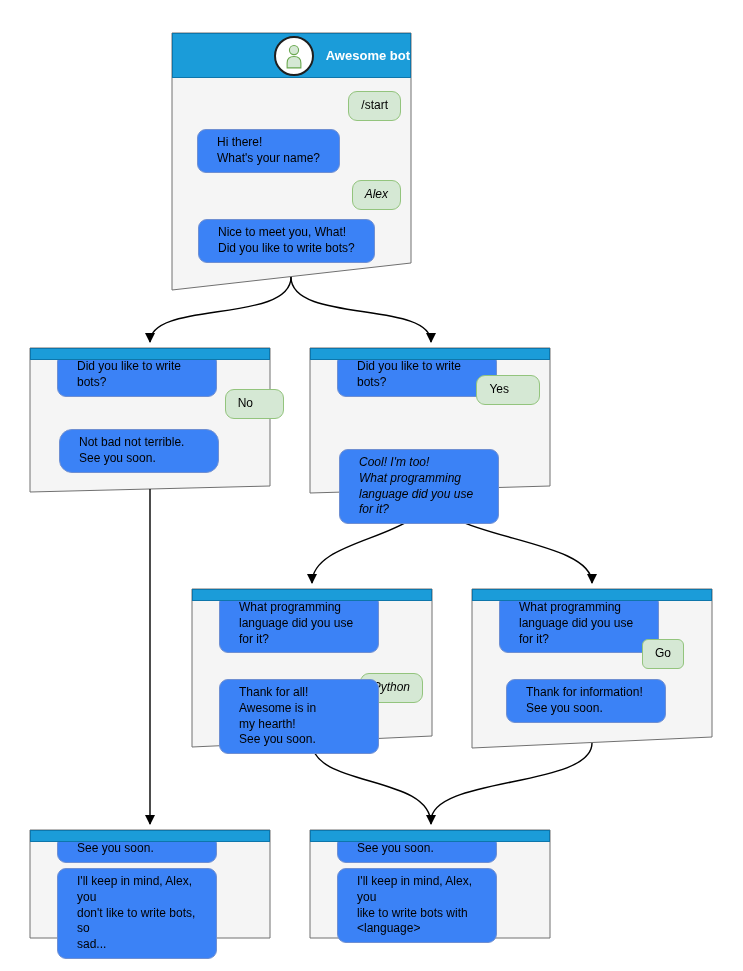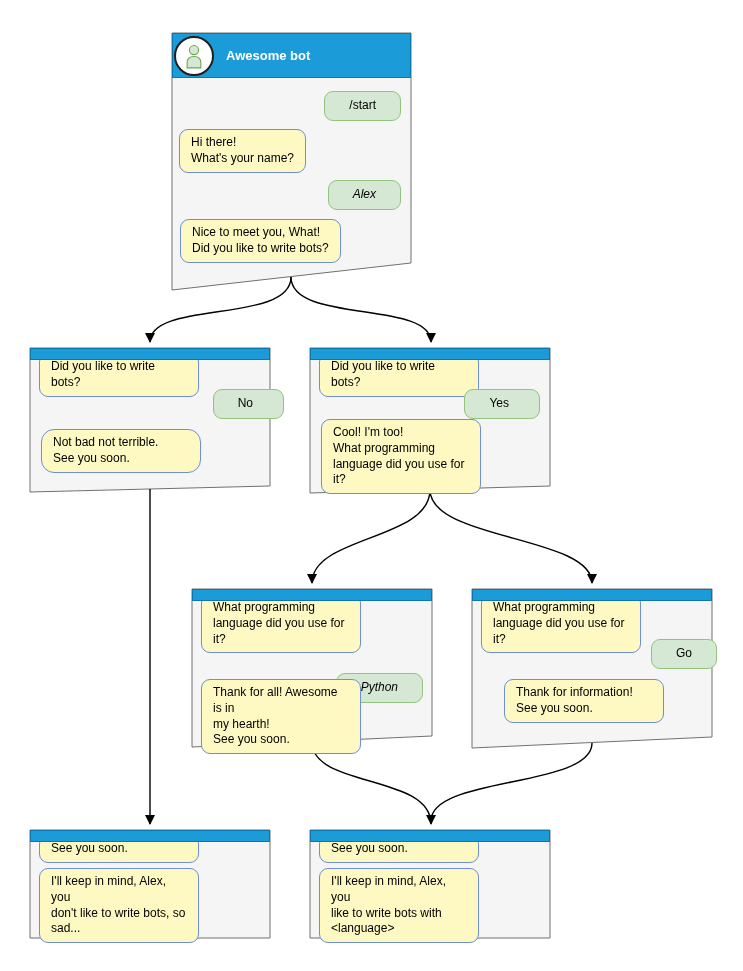--- a/index.html
+++ b/index.html
@@ -7,21 +7,21 @@
     position:relative; width:743px; height:971px;
     font-family:"Liberation Sans", sans-serif;
     background:#ffffff; overflow:hidden;
   }
   .layer { position:absolute; left:0; top:0; z-index:0; pointer-events:none; }
 
   
   .hdr-start {
     position:absolute; left:172px; top:33px; width:239px; height:45px;
     background:#1b9cd9; border:1px solid #0e76ab; box-sizing:border-box;
-    display:flex; align-items:center; gap:12px; padding-left:1px; z-index:2;
+    display:flex; align-items:center; gap:12px; padding-left:1px; z-index:2;justify-content:flex-end;
   }
   .avatar {
     width:40px; height:40px; border-radius:50%; background:#ffffff;
     border:2px solid #1f1f1f; box-sizing:border-box; flex:0 0 auto;
     display:flex; align-items:center; justify-content:center;
   }
   .bot-title { color:#ffffff; font-size:13px; font-weight:bold; }
 
   
   .strip {
@@ -34,46 +34,46 @@
   .s-go     { left:472px; top:589px; }
   .s-endno  { left:30px;  top:830px; }
   .s-endyes { left:310px; top:830px; }
 
   
   .bubble {
     position:absolute; z-index:1; box-sizing:border-box;
     font-size:12px; line-height:1.32; color:#000;
     border-radius:9px; white-space:pre-line;
   }
-  .bot-msg  { background:#fef9c3; border:1px solid #6f8fd2; padding:5px 11px; }
-  .user-msg { background:#d5e8d4; border:1px solid #93c47d; padding:6px 24px; }
+  .bot-msg  { background:#3b82f6; border:1px solid #6f8fd2; padding:5px 19px;margin-left:18px; }
+  .user-msg { background:#d5e8d4; border:1px solid #93c47d; padding:6px 12px; }
   .w160 { width:160px; }
   .padr { padding-right:30px; }
 
   
   .b-start  { right:342px; top:91px; }
   .b-hi     { left:179px;  top:129px; }
   .b-alex   { right:342px; top:180px;font-style:italic; }
   .b-nice   { left:180px;  top:219px; }
   
   .b-noq    { left:39px;   top:353px; }
   .b-no     { right:459px; top:389px; }
   .b-nor    { left:41px;   top:429px;border-radius:13px; }
   
   .b-yesq   { left:319px;  top:353px; }
-  .b-yes    { right:203px; top:389px; }
-  .b-yesr   { left:321px;  top:419px; }
+  .b-yes    { right:203px; top:375px; }
+  .b-yesr   { left:321px;  top:449px;font-style:italic; }
   
   .b-pyq    { left:201px;  top:594px; }
   .b-py     { right:320px; top:673px;font-style:italic; }
   .b-pyr    { left:201px;  top:679px; }
   
   .b-goq    { left:481px;  top:594px; }
-  .b-go     { right:26px;  top:639px; }
-  .b-gor    { left:504px;  top:679px; }
+  .b-go     { right:59px;  top:639px;border-radius:6px; }
+  .b-gor    { left:488px;  top:679px; }
   
   .b-enq    { left:39px;   top:835px; }
   .b-enr    { left:39px;   top:868px; }
   .b-eyq    { left:319px;  top:835px; }
   .b-eyr    { left:319px;  top:868px; }
 </style>
 </head>
 <body>
 
 <div class="canvas">

